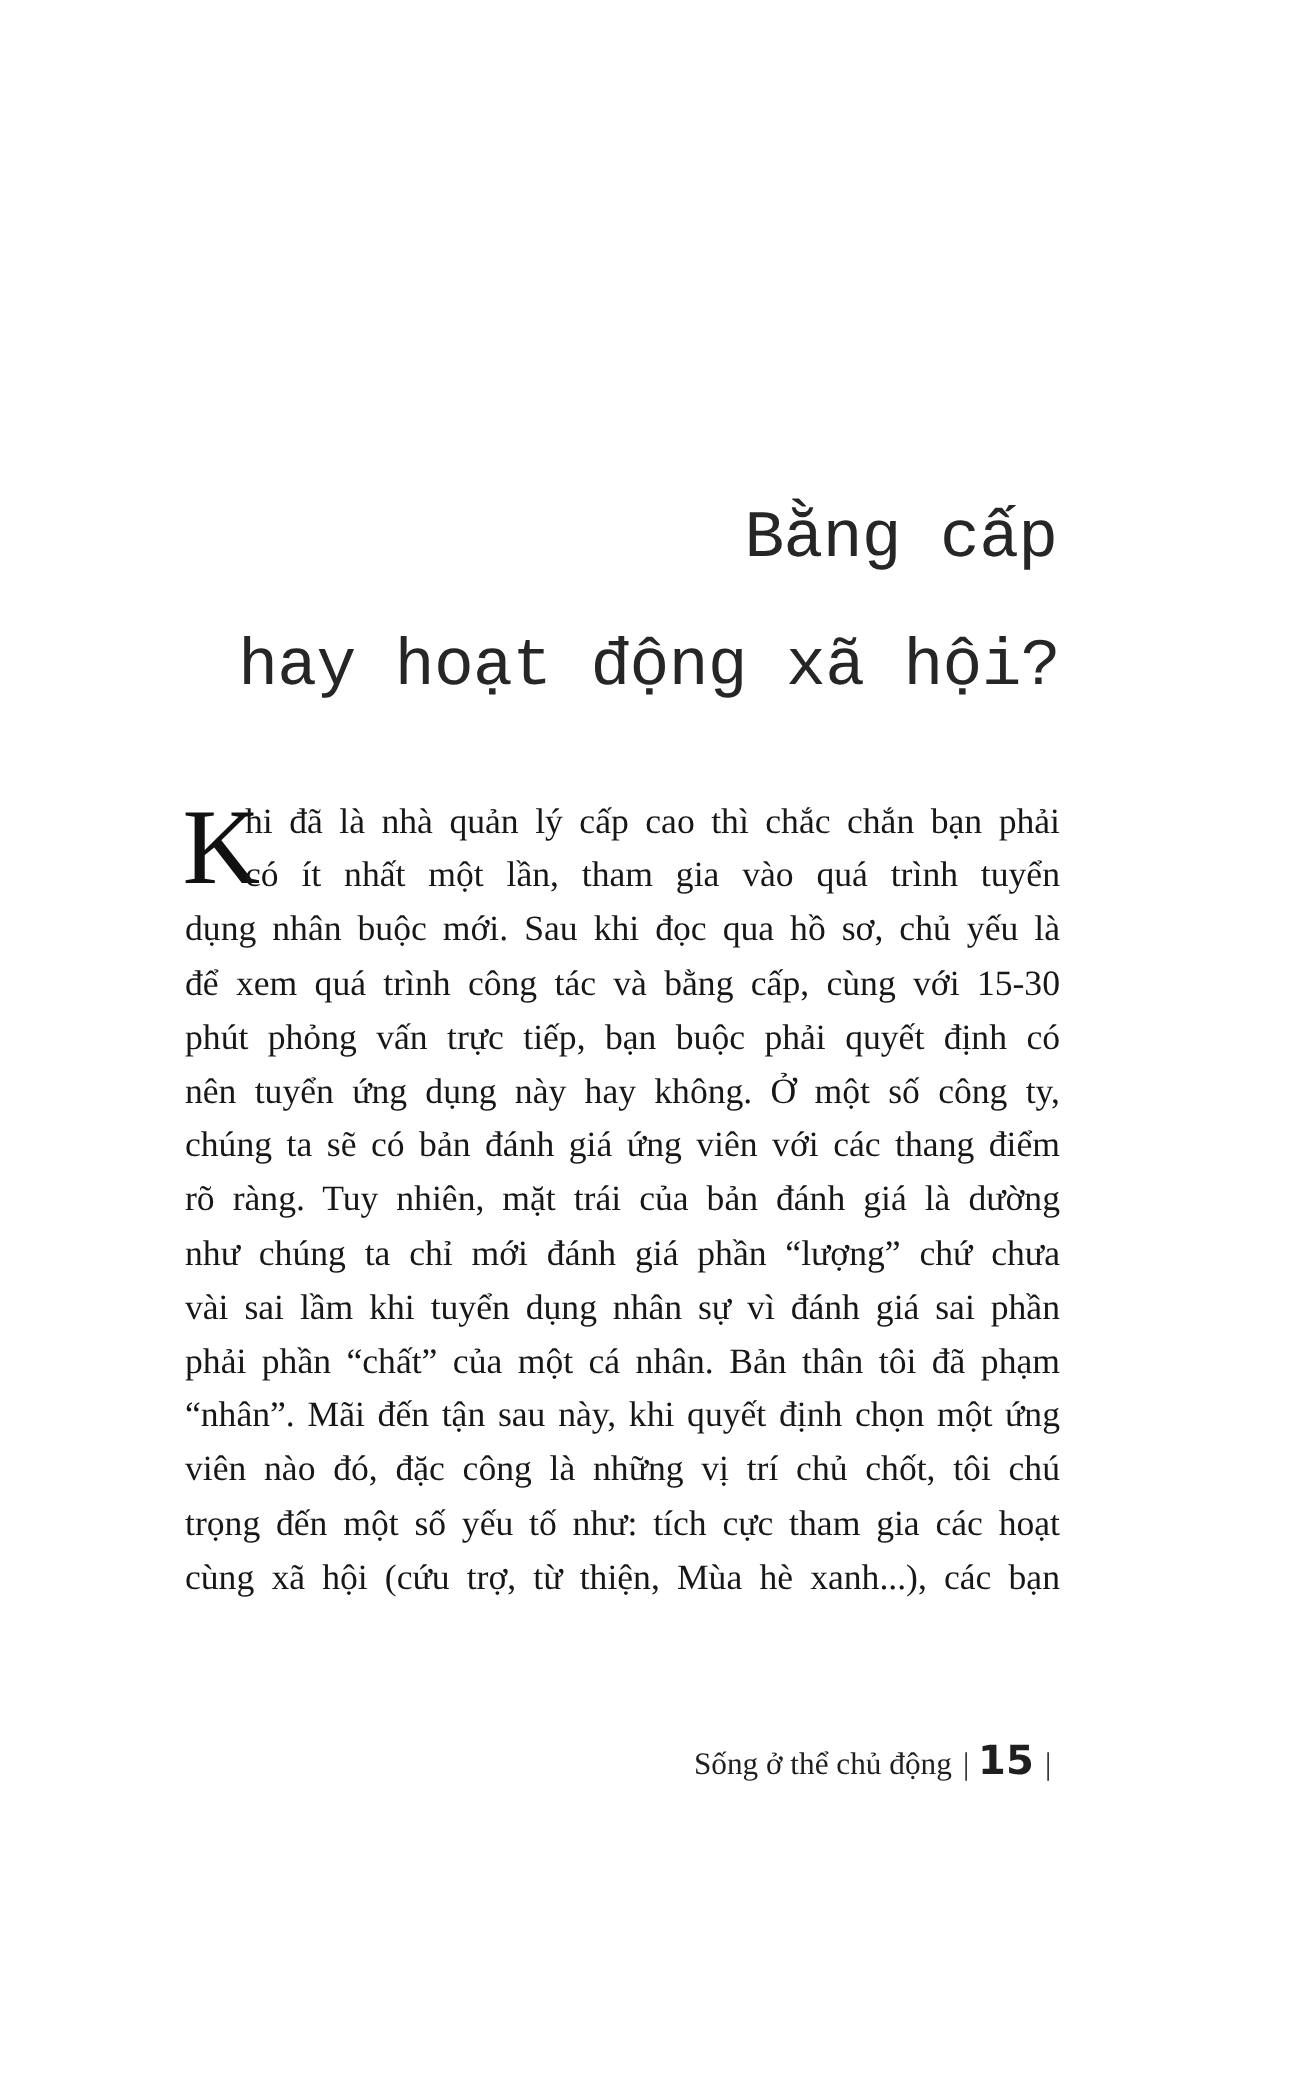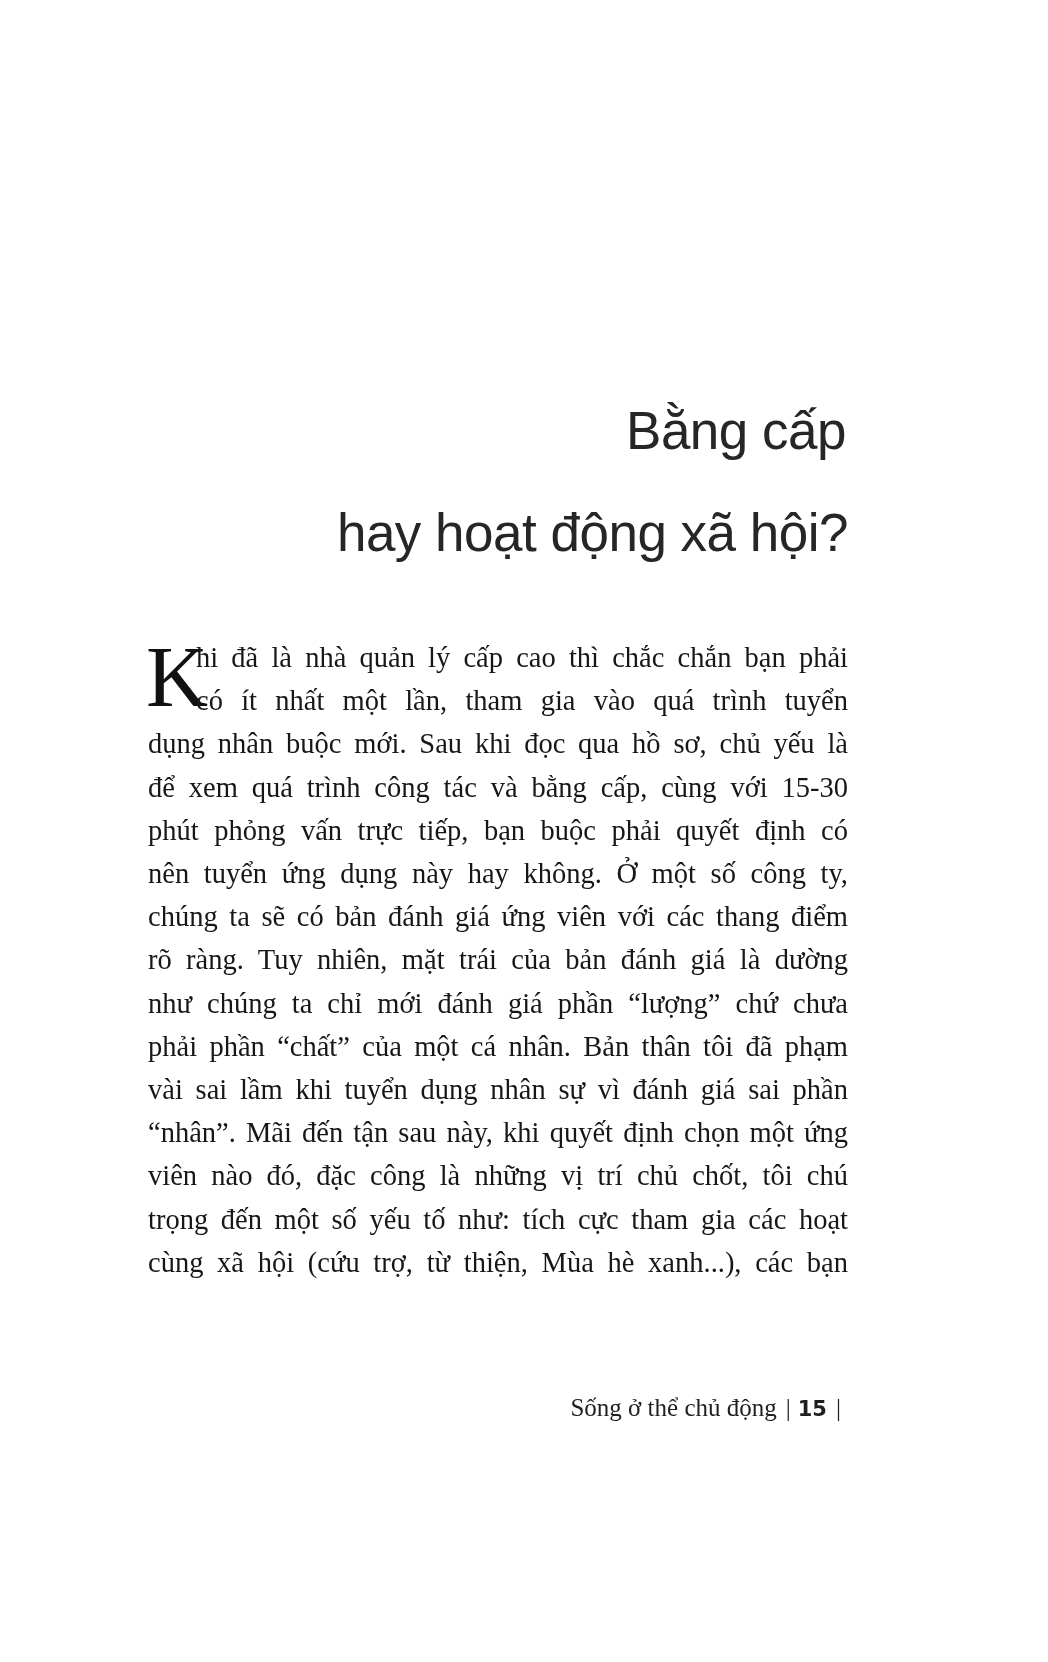--- a/index.html
+++ b/index.html
@@ -23,21 +23,21 @@
     background: #ffffff;
   }
 
   
   .title-block {
     position: absolute;
     left: 148px;
     top: 398px;
     width: 700px;
     text-align: right;
-    font-family: Liberation Sans, sans-serif;
+    font-family: Liberation Mono, monospace;
     font-weight: 400;
     color: #262626;
     letter-spacing: -0.5px;
   }
   .title-line {
     display: block;
     font-size: 53px;
     line-height: 66px;
     white-space: nowrap;
   }
@@ -105,21 +105,21 @@
   }
   .footer .sep {
     display: inline-block;
     padding: 0 7px 0 9px;
     color: #1f1f1f;
     font-weight: 400;
   }
   .footer .pagenum {
     font-family: "DejaVu Sans", sans-serif;
     font-weight: 700;
-    font-size: 21px;
+    font-size: 32px;
     letter-spacing: 0px;
   }
   .footer .book-title {
     font-family: "Liberation Serif", serif;
   }
 </style>
 </head>
 <body>
 
 <div class="page">
@@ -153,24 +153,24 @@
     <span class="body-line">
         <span class="ln">chúng ta sẽ có bản đánh giá ứng viên với các thang điểm</span>
       </span>
     <span class="body-line">
         <span class="ln">rõ ràng. Tuy nhiên, mặt trái của bản đánh giá là dường</span>
       </span>
     <span class="body-line">
         <span class="ln">như chúng ta chỉ mới đánh giá phần “lượng” chứ chưa</span>
       </span>
     <span class="body-line">
-        <span class="ln">phải phần “chất” của một cá nhân. Bản thân tôi đã phạm</span>
+        <span class="ln">vài sai lầm khi tuyển dụng nhân sự vì đánh giá sai phần</span>
       </span>
     <span class="body-line">
-        <span class="ln">vài sai lầm khi tuyển dụng nhân sự vì đánh giá sai phần</span>
+        <span class="ln">phải phần “chất” của một cá nhân. Bản thân tôi đã phạm</span>
       </span>
     <span class="body-line">
         <span class="ln">“nhân”. Mãi đến tận sau này, khi quyết định chọn một ứng</span>
       </span>
     <span class="body-line">
         <span class="ln">viên nào đó, đặc công là những vị trí chủ chốt, tôi chú</span>
       </span>
     <span class="body-line">
         <span class="ln">trọng đến một số yếu tố như: tích cực tham gia các hoạt</span>
       </span>

